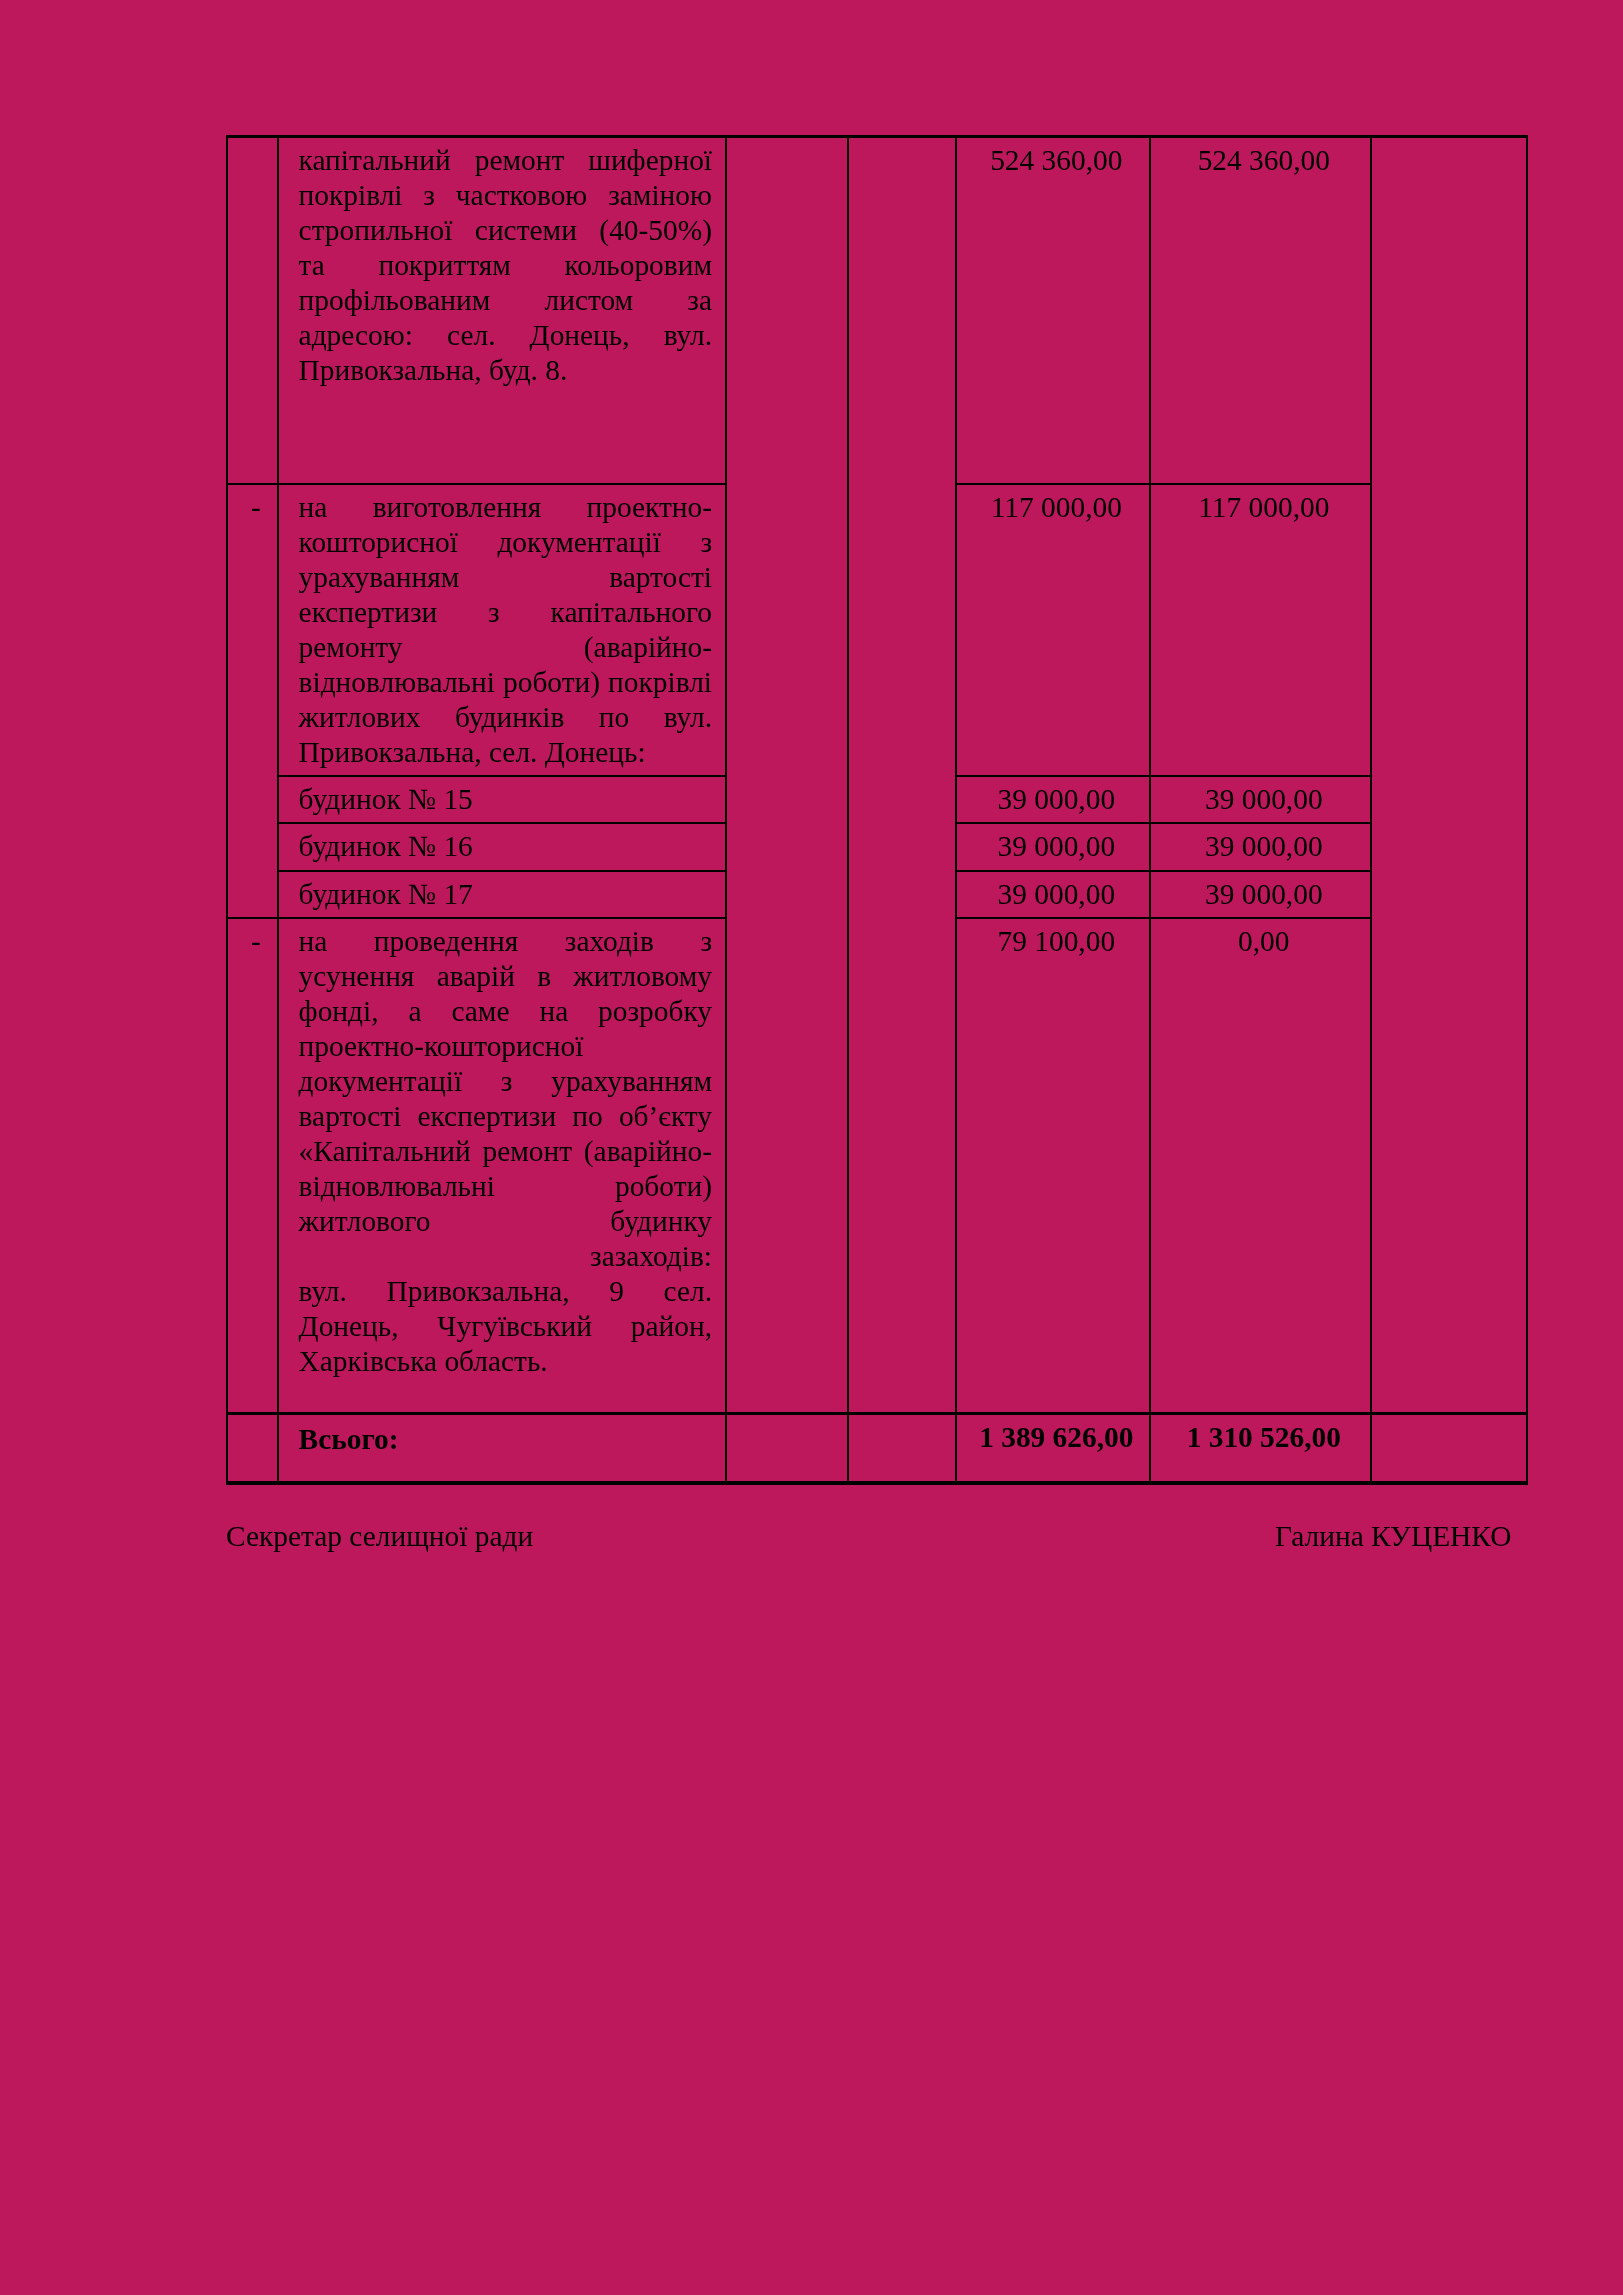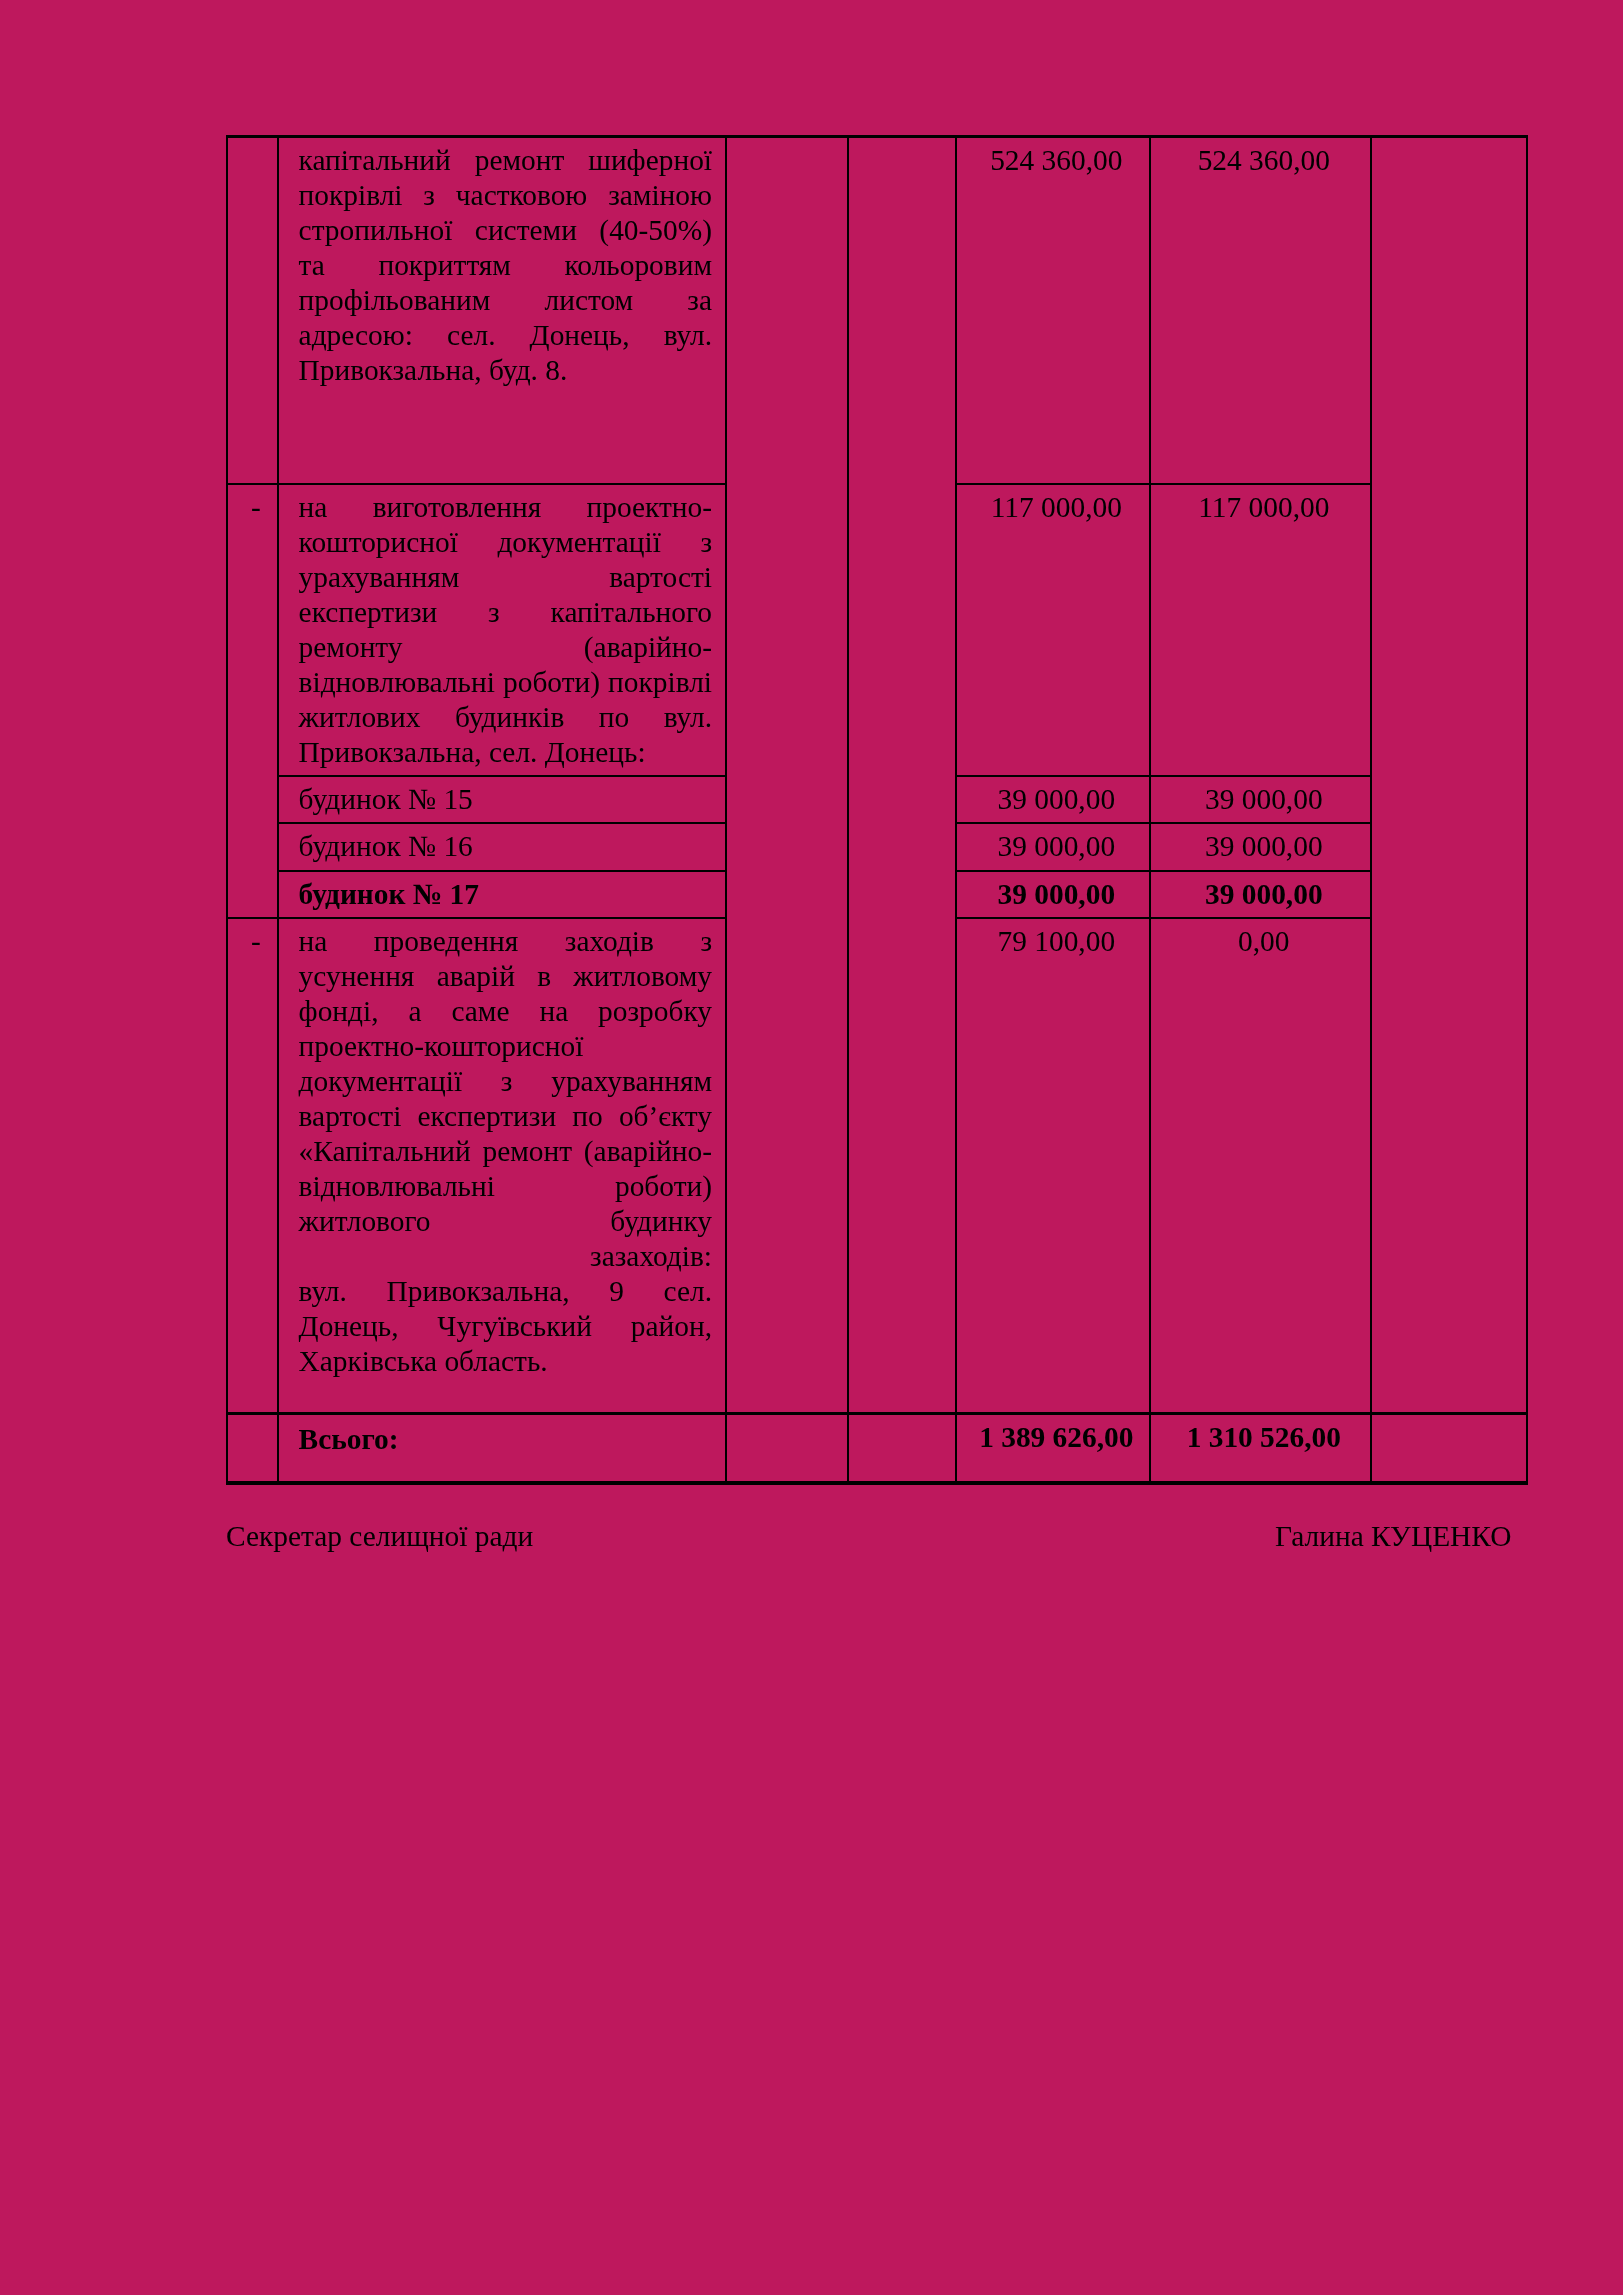--- a/index.html
+++ b/index.html
@@ -36,21 +36,21 @@
     font-size: 29.4px;
     line-height: 35px;
     vertical-align: top;
     padding: 5.2px 13px 5.2px 19.6px;
     overflow: hidden;
   }
   tr.r1     { height: 347px; }
   tr.r2     { height: 285px; }
   tr.house1 { height: 46px; }
   tr.house2 { height: 47px; }
-  tr.house3 { height: 46px; font-weight: bold; }
+  tr.house3 { height: 46px; }
   tr.r6     { height: 495px; }
   tr.total  { height: 70px; }
 
   td.marker {
     text-align: center;
     padding: 11.8px 2.6px 2.6px 2.6px;
   }
   td.desc {
     text-align: justify;
   }

